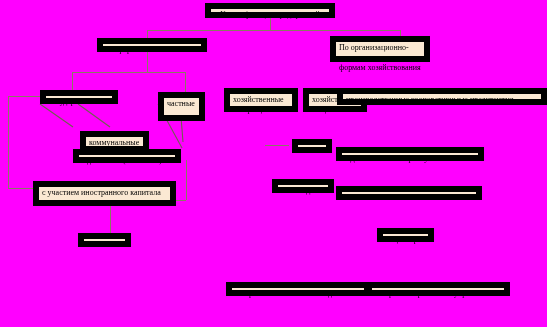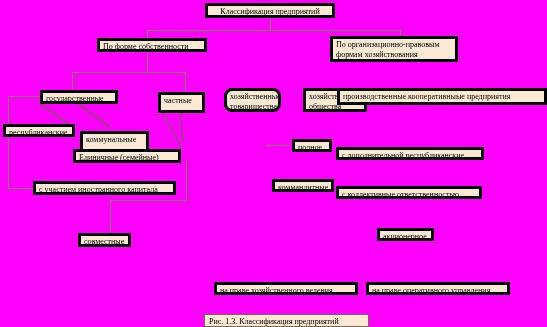--- a/index.html
+++ b/index.html
@@ -11,21 +11,21 @@
     position: relative;
     width: 547px;
     height: 327px;
     background: #FF00FF;
     font-family: "Liberation Serif", "DejaVu Serif", serif;
     overflow: hidden;
   }
   .node {
     position: absolute;
     background: #FBE9D3;
-    border: 3px solid #000000;
+    border: 6px solid #000000;
     color: #000000;
     font-size: 8px;
     line-height: 10px;
     padding: 1px 3px;
     box-sizing: border-box;
     white-space: pre-line;
     text-align: left;
     z-index: 5;
   }
   .node.center {
@@ -89,55 +89,53 @@
   <div class="ln v" style="left:186px; top:160px; height:40px;"></div>
   <div class="ln h" style="left:110px; top:200px; width:76px;"></div>
   <div class="ln v" style="left:110px; top:200px; height:33px;"></div>
 
   <div class="ln h" style="left:265px; top:145px; width:24px;"></div>
 
   <div class="node center" style="left:205px; top:3px; width:130px; height:15px;">Классификация предприятий</div>
 
   <div class="node" style="left:97px; top:38px; width:110px; height:14px;">По форме собственности</div>
 
-  <div class="node" style="left:330px; top:36px; width:128px; height:26px;">По организационно-правовым
+  <div class="node" style="left:330px; top:36px; width:100px; height:26px;">По организационно-правовым
 формам хозяйствования</div>
 
   <div class="node" style="left:40px; top:90px; width:78px; height:14px;">государственные</div>
 
-  <div class="node" style="left:158px; top:92px; width:47px; height:21px;">частные</div>
+  <div class="node" style="left:158px; top:92px; width:47px; height:29px;">частные</div>
 
-  <div class="node" style="left:3px; top:124px; width:72px; height:13px;">республиканские</div>
 
   <div class="node" style="left:80px; top:131px; width:69px; height:21px;">коммунальные</div>
 
   <div class="node" style="left:73px; top:149px; width:108px; height:14px;">Единичные (семейные)</div>
 
 
-  <div class="node" style="left:33px; top:181px; width:143px; height:14px;">с участием иностранного капитала</div>
+  <div class="node" style="left:33px; top:181px; width:143px; height:25px;">с участием иностранного капитала</div>
 
   <div class="node" style="left:78px; top:233px; width:53px; height:14px;">совместные</div>
 
-  <div class="node" style="left:224px; top:88px; width:57px; height:24px;border-radius:8px;">хозяйственные
+  <div class="node" style="left:224px; top:88px; width:74px; height:24px;">хозяйственные
 товарищества</div>
 
   <div class="node" style="left:303px; top:88px; width:64px; height:24px;">хозяйственные
 общества</div>
 
   <div class="node" style="left:337px; top:88px; width:210px; height:17px;">производственные  кооперативныые предприятия</div>
 
   <div class="node" style="left:292px; top:139px; width:40px; height:13px;">полное</div>
 
   <div class="node" style="left:336px; top:147px; width:148px; height:13px;">с дополнительной республиканские</div>
 
   <div class="node" style="left:272px; top:179px; width:62px; height:13px;">коммандитные</div>
 
   <div class="node" style="left:336px; top:186px; width:146px; height:13px;">с коллективные ответственностью</div>
 
   <div class="node" style="left:377px; top:228px; width:57px; height:13px;">акционерное</div>
 
-  <div class="node" style="left:214px; top:282px; width:144px; height:13px;">на праве хозяйственного ведения</div>
+  <div class="node" style="left:226px; top:282px; width:144px; height:13px;">на праве хозяйственного ведения</div>
 
   <div class="node" style="left:366px; top:282px; width:144px; height:13px;">на праве оперативного управления</div>
 
-  <div class="caption" style="left:204px; top:314px; width:165px; height:13px;">Рис. 1.3. Классификация предприятий</div>
 
 </div>
 
 </body></html>

